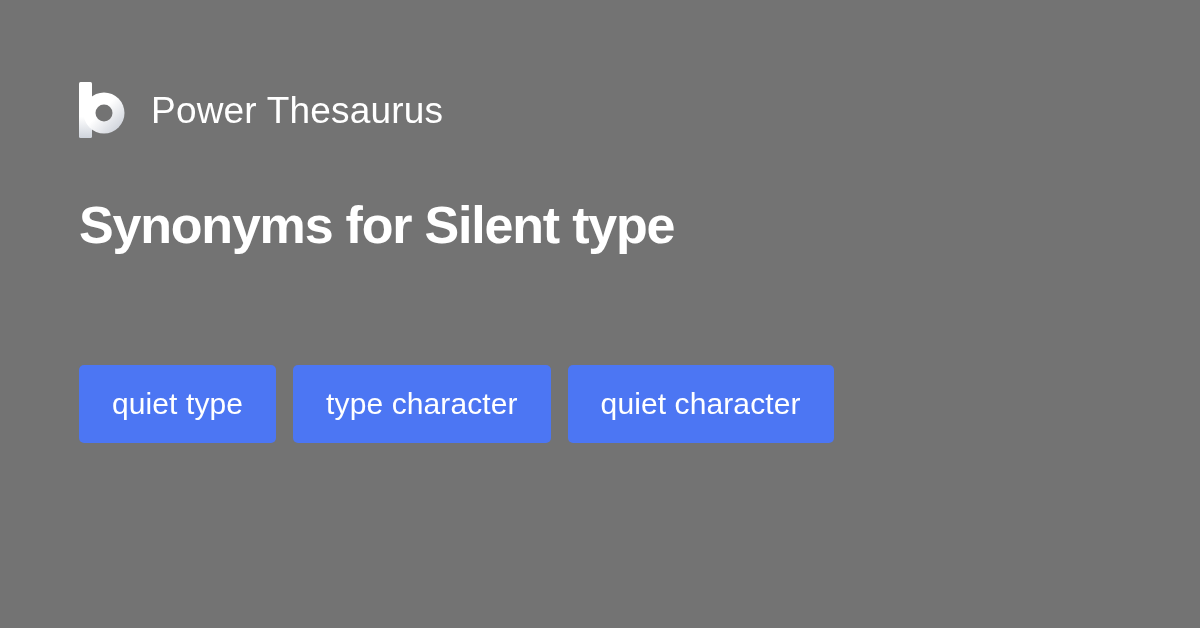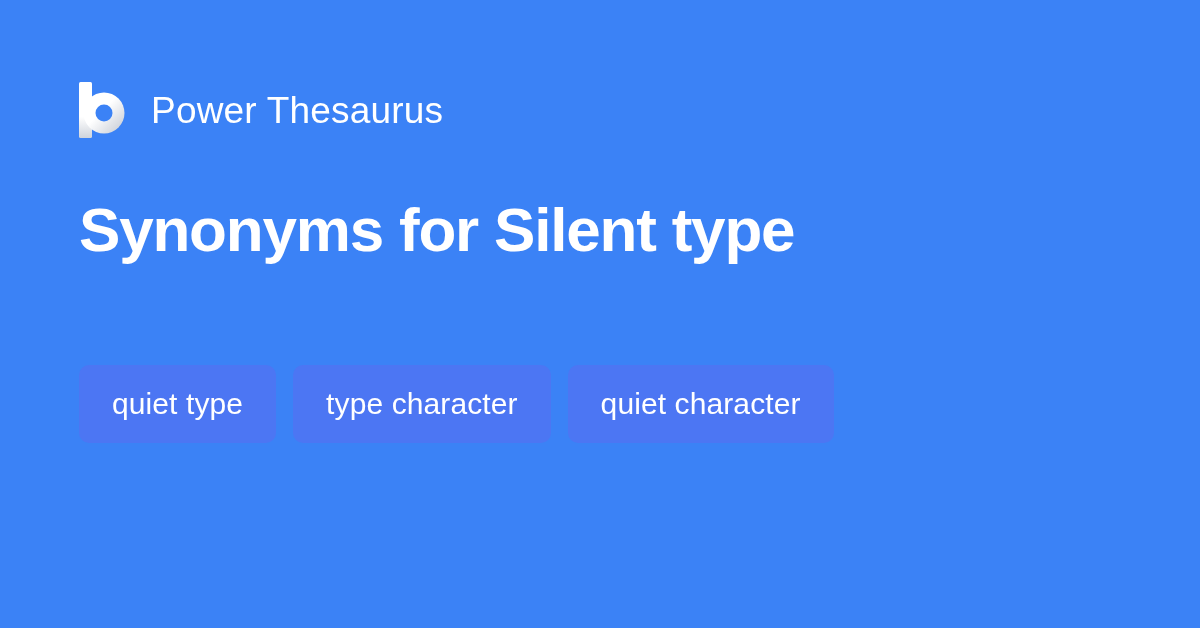--- a/index.html
+++ b/index.html
@@ -11,21 +11,21 @@
     height: 628px;
     overflow: hidden;
     font-family: "Liberation Sans", sans-serif;
     background: #2F62F4;
   }
 
   .page {
     position: relative;
     width: 1200px;
     height: 628px;
-    background: #3b82f6;
+    background: #737373;
     box-sizing: border-box;
   }
 
   
   .brand {
     position: absolute;
     left: 79px;
     top: 82px;
     display: flex;
     align-items: center;
@@ -49,21 +49,21 @@
     white-space: nowrap;
     text-transform: capitalize;
   }
 
   
   .headline {
     position: absolute;
     left: 79px;
     top: 199px;
     font-family: "Liberation Sans", sans-serif;
-    font-size: 62px;
+    font-size: 52px;
     font-weight: bold;
     color: #FFFFFF;
     line-height: 1.0;
     letter-spacing: -1.2px;
     white-space: nowrap;
     margin: 0;
   }
 
   
   .chip-area {
@@ -78,21 +78,21 @@
   }
 
   .chip {
     height: 78px;
     box-sizing: border-box;
     display: flex;
     align-items: center;
     justify-content: center;
     padding: 0 33px;
     background: #4C76F3;
-    border-radius: 10px;
+    border-radius: 5px;
     color: #FFFFFF;
     font-family: "Liberation Sans", sans-serif;
     font-size: 30px;
     font-weight: 400;
     letter-spacing: 0.1px;
     white-space: nowrap;
     cursor: pointer;
     user-select: none;
   }
 </style>

